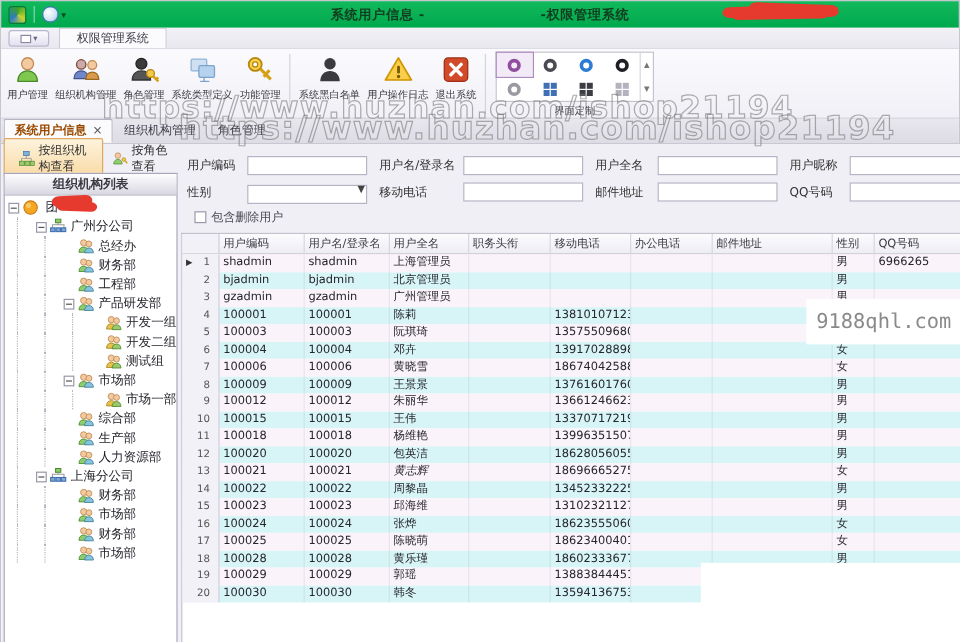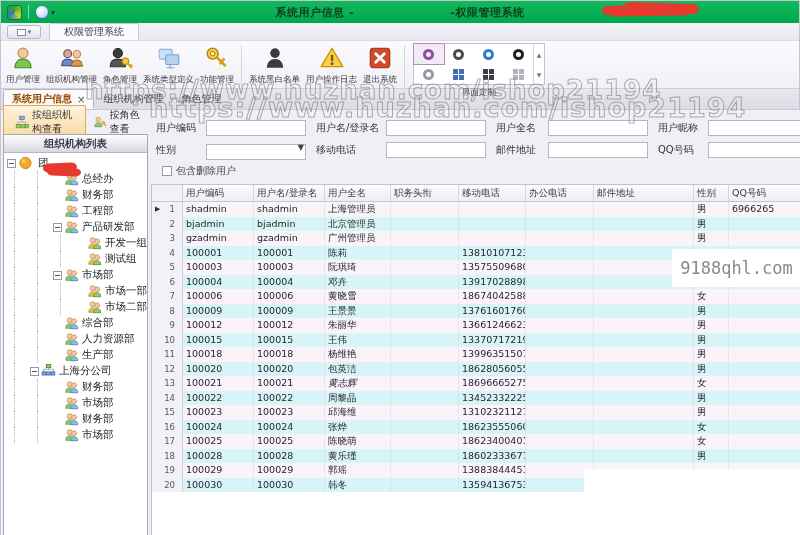--- a/index.html
+++ b/index.html
@@ -17,21 +17,21 @@
   .tb-caret { color:#0b4d26; font-size:8px; margin-left:2px; }
   .title-text { position:absolute; left:0; right:0; text-align:center; font-size:11px; color:#123d1f; font-weight:bold; letter-spacing:0.5px; }
 
   
   .ribbon-tabrow { height:18px; background:linear-gradient(#f2f1f6,#e9e8ef); display:flex; align-items:flex-end; padding-left:6px; border-bottom:1px solid #dcdbe4;}
   .qa-btn { width:34px; height:14px; margin-bottom:1px; margin-right:8px; background:linear-gradient(#fdfdff,#e2e0ef);
     border:1px solid #b9b6cd; border-radius:3px; display:flex; align-items:center; justify-content:center; gap:2px; font-size:7px; color:#6b6884;}
   .qa-glyph { width:9px; height:7px; border:1px solid #8b88a5; background:#fff; }
   .ribbon-tab { height:17px; background:#fbfbfd; border:1px solid #c9c8d4; border-bottom:none; border-radius:2px 2px 0 0;
     padding:0 14px; font-size:10px; color:#3c3b45; display:flex; align-items:center; }
-  .toolbar { height:48px; background:linear-gradient(#fbfafd,#f1f0f6); display:flex; align-items:flex-start; padding:2px 2px 0 2px; border-bottom:1px solid #cfced8; }
+  .toolbar { height:58px; background:linear-gradient(#fbfafd,#f1f0f6); display:flex; align-items:flex-start; padding:2px 2px 0 2px; border-bottom:1px solid #cfced8; }
   .tool-btn { display:flex; flex-direction:column; align-items:center; justify-content:flex-start;
     padding:2px 3px 0 3px; min-width:40px; height:52px; border-radius:2px; }
   .tool-btn .icn svg { width:26px; height:26px; display:block; }
   .tool-btn .lbl { font-size:8.5px; color:#3a3a42; margin-top:3px; white-space:nowrap; }
   .vsep { width:1px; height:50px; background:#d5d4dd; margin:2px 4px 0 4px; }
   .gallery-group { display:flex; flex-direction:column; align-items:center; margin-left:4px;}
   .gallery { width:132px; height:42px; background:#fff; border:1px solid #c6c5cf; display:flex; }
   .swatches { flex:1; display:grid; grid-template-columns:repeat(4,1fr); }
   .swatch { display:flex; align-items:center; justify-content:center; }
   .swatch.selected { outline:1px solid #b08cc0; background:#f3eaf7; }
@@ -309,20 +309,34 @@
                 <svg viewBox="0 0 16 16">
                   <circle cx="8" cy="8" r="6.4" fill="#f5a623" stroke="#c87a10"></circle>
                   <circle cx="6" cy="6" r="2.4" fill="#fbc968"></circle>
                 </svg>
               </span>
               <span style="display:inline-block;width:2px;"></span>
               <span class="tree-label">团</span>
             </div>
             <div class="tree-row">
               <span class="guide"></span>
+              <span class="expander"></span>
+              <span class="icn">
+                <svg viewBox="0 0 16 16">
+                  <rect x="5.5" y="0.5" width="5" height="3.6" fill="#8fce6e" stroke="#4a8a2a"></rect>
+                  <path d="M8 4 v2 M2.5 9 v-3 h11 v3" stroke="#999" fill="none"></path>
+                  <rect x="0.8" y="9" width="4.2" height="3.6" fill="#7fa8d0" stroke="#3d6cb0"></rect>
+                  <rect x="5.9" y="9" width="4.2" height="3.6" fill="#7fa8d0" stroke="#3d6cb0"></rect>
+                  <rect x="11" y="9" width="4.2" height="3.6" fill="#7fa8d0" stroke="#3d6cb0"></rect>
+                </svg>
+              </span>
+              <span class="tree-label">广州分公司</span>
+            </div>
+            <div class="tree-row">
+              <span class="guide"></span>
               <span class="guide"></span>
               <span class="exp-ph"></span>
               <span class="icn">
                 <svg viewBox="0 0 16 16">
                   <circle cx="6" cy="5" r="3" fill="#f3c9a0" stroke="#c08a52" stroke-width="0.8"></circle>
                   <path d="M1.5 14c0-3.4 2-5 4.5-5s4.5 1.6 4.5 5z" fill="#8fce6e" stroke="#4a8a2a" stroke-width="0.8"></path>
                   <circle cx="11" cy="6" r="2.8" fill="#f3c9a0" stroke="#c08a52" stroke-width="0.8"></circle>
                   <path d="M6.8 14.5c0-3 1.8-4.6 4.2-4.6s4.2 1.6 4.2 4.6z" fill="#86c4dc" stroke="#3d7ca0" stroke-width="0.8"></path>
                 </svg>
               </span>
@@ -391,20 +405,35 @@
               <span class="guide"></span>
               <span class="exp-ph"></span>
               <span class="icn">
                 <svg viewBox="0 0 16 16">
                   <circle cx="6" cy="5" r="3" fill="#f3c9a0" stroke="#c08a52" stroke-width="0.8"></circle>
                   <path d="M1.5 14c0-3.4 2-5 4.5-5s4.5 1.6 4.5 5z" fill="#e8c24a" stroke="#a8841a" stroke-width="0.8"></path>
                   <circle cx="11" cy="6" r="2.8" fill="#f3c9a0" stroke="#c08a52" stroke-width="0.8"></circle>
                   <path d="M6.8 14.5c0-3 1.8-4.6 4.2-4.6s4.2 1.6 4.2 4.6z" fill="#9dc86e" stroke="#4a8a2a" stroke-width="0.8"></path>
                 </svg>
               </span>
+              <span class="tree-label">开发二组</span>
+            </div>
+            <div class="tree-row">
+              <span class="guide"></span>
+              <span class="guide"></span>
+              <span class="guide"></span>
+              <span class="exp-ph"></span>
+              <span class="icn">
+                <svg viewBox="0 0 16 16">
+                  <circle cx="6" cy="5" r="3" fill="#f3c9a0" stroke="#c08a52" stroke-width="0.8"></circle>
+                  <path d="M1.5 14c0-3.4 2-5 4.5-5s4.5 1.6 4.5 5z" fill="#e8c24a" stroke="#a8841a" stroke-width="0.8"></path>
+                  <circle cx="11" cy="6" r="2.8" fill="#f3c9a0" stroke="#c08a52" stroke-width="0.8"></circle>
+                  <path d="M6.8 14.5c0-3 1.8-4.6 4.2-4.6s4.2 1.6 4.2 4.6z" fill="#9dc86e" stroke="#4a8a2a" stroke-width="0.8"></path>
+                </svg>
+              </span>
               <span class="tree-label">测试组</span>
             </div>
             <div class="tree-row">
               <span class="guide"></span>
               <span class="guide"></span>
               <span class="expander"></span>
               <span class="icn">
                 <svg viewBox="0 0 16 16">
                   <circle cx="6" cy="5" r="3" fill="#f3c9a0" stroke="#c08a52" stroke-width="0.8"></circle>
                   <path d="M1.5 14c0-3.4 2-5 4.5-5s4.5 1.6 4.5 5z" fill="#8fce6e" stroke="#4a8a2a" stroke-width="0.8"></path>
@@ -425,35 +454,20 @@
                   <path d="M1.5 14c0-3.4 2-5 4.5-5s4.5 1.6 4.5 5z" fill="#e8c24a" stroke="#a8841a" stroke-width="0.8"></path>
                   <circle cx="11" cy="6" r="2.8" fill="#f3c9a0" stroke="#c08a52" stroke-width="0.8"></circle>
                   <path d="M6.8 14.5c0-3 1.8-4.6 4.2-4.6s4.2 1.6 4.2 4.6z" fill="#9dc86e" stroke="#4a8a2a" stroke-width="0.8"></path>
                 </svg>
               </span>
               <span class="tree-label">市场一部</span>
             </div>
             <div class="tree-row">
               <span class="guide"></span>
               <span class="guide"></span>
-              <span class="guide"></span>
-              <span class="exp-ph"></span>
-              <span class="icn">
-                <svg viewBox="0 0 16 16">
-                  <circle cx="6" cy="5" r="3" fill="#f3c9a0" stroke="#c08a52" stroke-width="0.8"></circle>
-                  <path d="M1.5 14c0-3.4 2-5 4.5-5s4.5 1.6 4.5 5z" fill="#e8c24a" stroke="#a8841a" stroke-width="0.8"></path>
-                  <circle cx="11" cy="6" r="2.8" fill="#f3c9a0" stroke="#c08a52" stroke-width="0.8"></circle>
-                  <path d="M6.8 14.5c0-3 1.8-4.6 4.2-4.6s4.2 1.6 4.2 4.6z" fill="#9dc86e" stroke="#4a8a2a" stroke-width="0.8"></path>
-                </svg>
-              </span>
-              <span class="tree-label">市场二部</span>
-            </div>
-            <div class="tree-row">
-              <span class="guide"></span>
-              <span class="guide"></span>
               <span class="exp-ph"></span>
               <span class="icn">
                 <svg viewBox="0 0 16 16">
                   <circle cx="6" cy="5" r="3" fill="#f3c9a0" stroke="#c08a52" stroke-width="0.8"></circle>
                   <path d="M1.5 14c0-3.4 2-5 4.5-5s4.5 1.6 4.5 5z" fill="#8fce6e" stroke="#4a8a2a" stroke-width="0.8"></path>
                   <circle cx="11" cy="6" r="2.8" fill="#f3c9a0" stroke="#c08a52" stroke-width="0.8"></circle>
                   <path d="M6.8 14.5c0-3 1.8-4.6 4.2-4.6s4.2 1.6 4.2 4.6z" fill="#86c4dc" stroke="#3d7ca0" stroke-width="0.8"></path>
                 </svg>
               </span>
               <span class="tree-label">综合部</span>
@@ -463,35 +477,35 @@
               <span class="guide"></span>
               <span class="exp-ph"></span>
               <span class="icn">
                 <svg viewBox="0 0 16 16">
                   <circle cx="6" cy="5" r="3" fill="#f3c9a0" stroke="#c08a52" stroke-width="0.8"></circle>
                   <path d="M1.5 14c0-3.4 2-5 4.5-5s4.5 1.6 4.5 5z" fill="#8fce6e" stroke="#4a8a2a" stroke-width="0.8"></path>
                   <circle cx="11" cy="6" r="2.8" fill="#f3c9a0" stroke="#c08a52" stroke-width="0.8"></circle>
                   <path d="M6.8 14.5c0-3 1.8-4.6 4.2-4.6s4.2 1.6 4.2 4.6z" fill="#86c4dc" stroke="#3d7ca0" stroke-width="0.8"></path>
                 </svg>
               </span>
+              <span class="tree-label">生产部</span>
+            </div>
+            <div class="tree-row">
+              <span class="guide"></span>
+              <span class="guide"></span>
+              <span class="exp-ph"></span>
+              <span class="icn">
+                <svg viewBox="0 0 16 16">
+                  <circle cx="6" cy="5" r="3" fill="#f3c9a0" stroke="#c08a52" stroke-width="0.8"></circle>
+                  <path d="M1.5 14c0-3.4 2-5 4.5-5s4.5 1.6 4.5 5z" fill="#8fce6e" stroke="#4a8a2a" stroke-width="0.8"></path>
+                  <circle cx="11" cy="6" r="2.8" fill="#f3c9a0" stroke="#c08a52" stroke-width="0.8"></circle>
+                  <path d="M6.8 14.5c0-3 1.8-4.6 4.2-4.6s4.2 1.6 4.2 4.6z" fill="#86c4dc" stroke="#3d7ca0" stroke-width="0.8"></path>
+                </svg>
+              </span>
               <span class="tree-label">人力资源部</span>
-            </div>
-            <div class="tree-row">
-              <span class="guide"></span>
-              <span class="guide"></span>
-              <span class="exp-ph"></span>
-              <span class="icn">
-                <svg viewBox="0 0 16 16">
-                  <circle cx="6" cy="5" r="3" fill="#f3c9a0" stroke="#c08a52" stroke-width="0.8"></circle>
-                  <path d="M1.5 14c0-3.4 2-5 4.5-5s4.5 1.6 4.5 5z" fill="#8fce6e" stroke="#4a8a2a" stroke-width="0.8"></path>
-                  <circle cx="11" cy="6" r="2.8" fill="#f3c9a0" stroke="#c08a52" stroke-width="0.8"></circle>
-                  <path d="M6.8 14.5c0-3 1.8-4.6 4.2-4.6s4.2 1.6 4.2 4.6z" fill="#86c4dc" stroke="#3d7ca0" stroke-width="0.8"></path>
-                </svg>
-              </span>
-              <span class="tree-label">生产部</span>
             </div>
             <div class="tree-row">
               <span class="guide"></span>
               <span class="expander"></span>
               <span class="icn">
                 <svg viewBox="0 0 16 16">
                   <rect x="5.5" y="0.5" width="5" height="3.6" fill="#8fce6e" stroke="#4a8a2a"></rect>
                   <path d="M8 4 v2 M2.5 9 v-3 h11 v3" stroke="#999" fill="none"></path>
                   <rect x="0.8" y="9" width="4.2" height="3.6" fill="#7fa8d0" stroke="#3d6cb0"></rect>
                   <rect x="5.9" y="9" width="4.2" height="3.6" fill="#7fa8d0" stroke="#3d6cb0"></rect>

